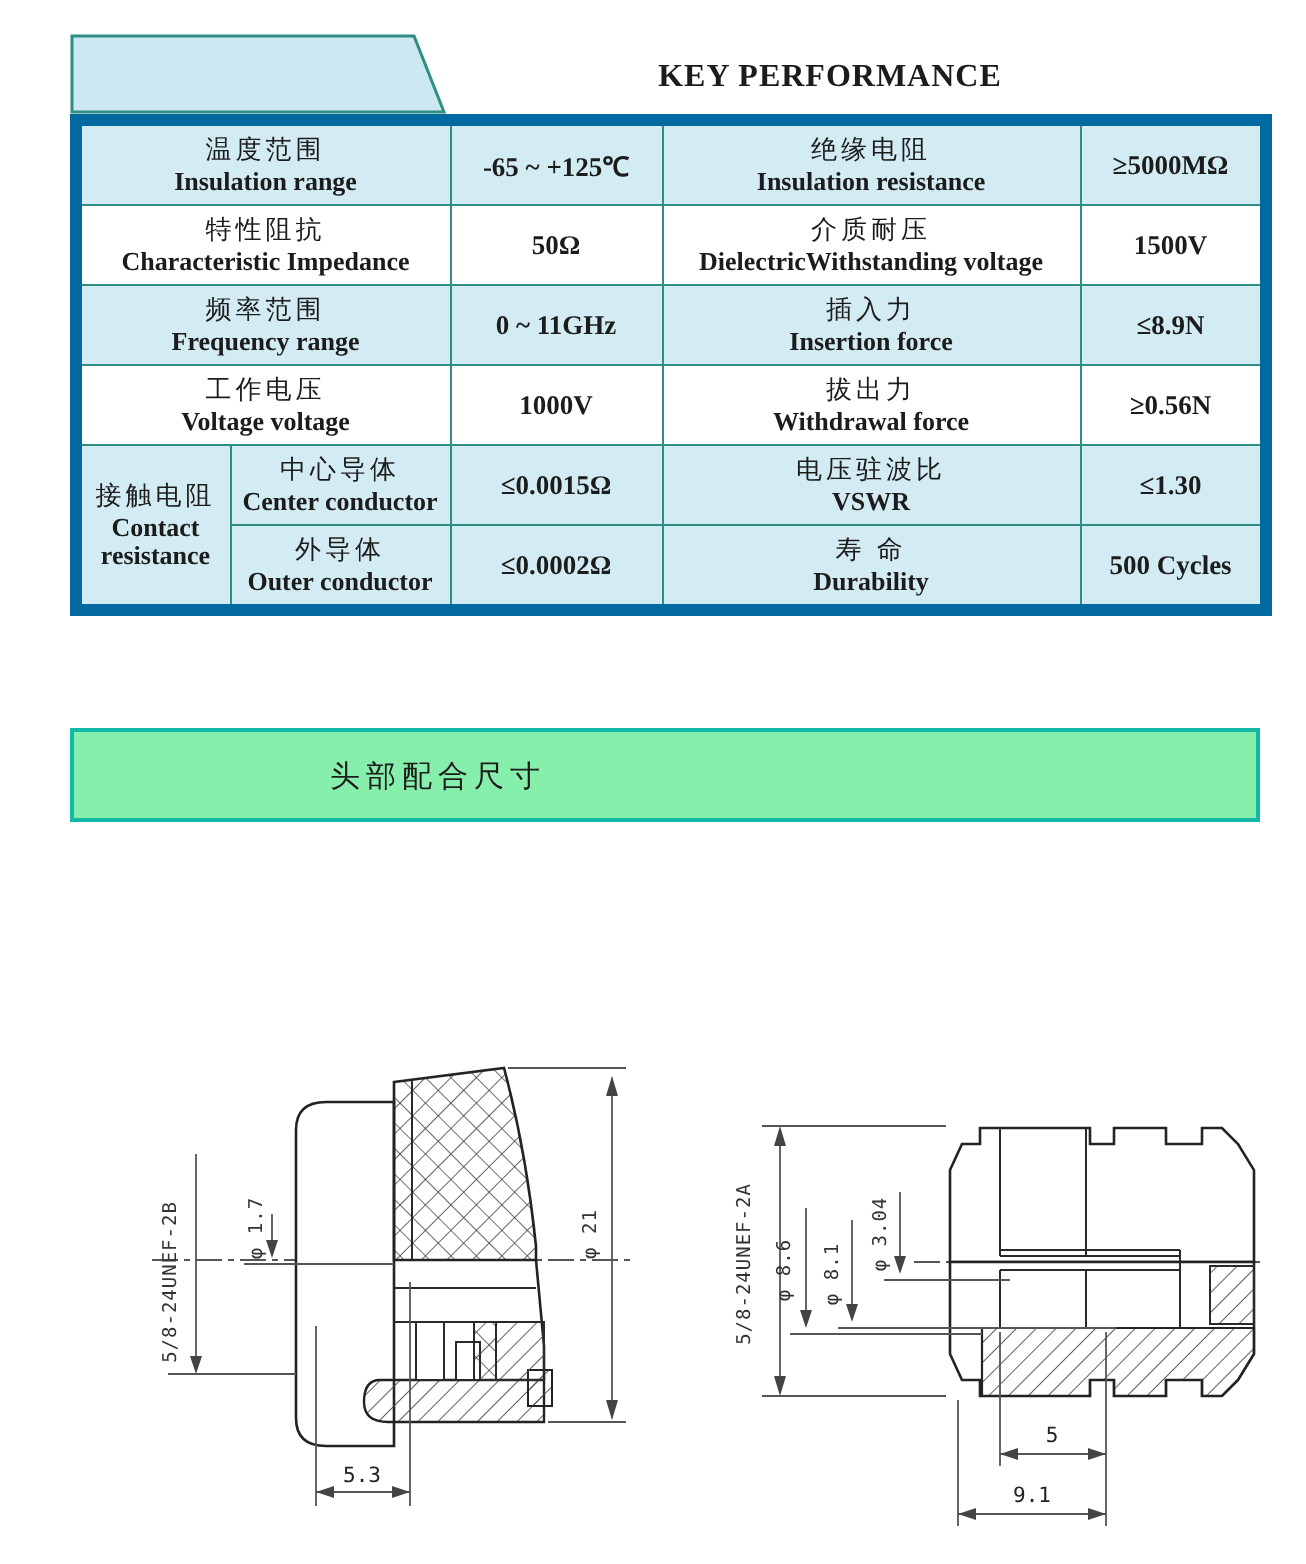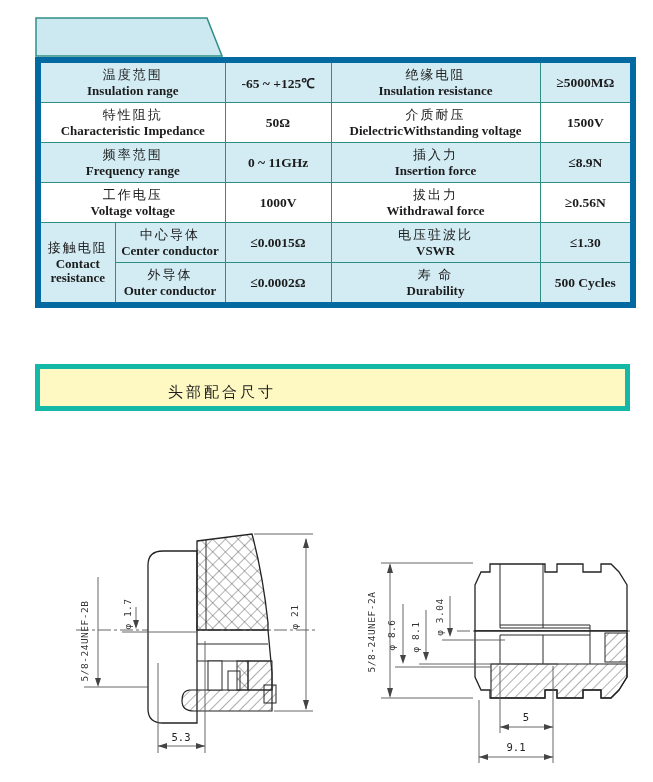--- a/index.html
+++ b/index.html
@@ -21,22 +21,22 @@
   table.spec td{border:1px solid #2f8e84;height:39px;text-align:center;vertical-align:middle;
                 padding:0;background:#ffffff;}
   tr.shade td{background:#d3ecf4;}
   td.grp{background:#d3ecf4 !important;}
   .cn{font-size:13px;letter-spacing:2px;line-height:1.3;font-family:"Liberation Sans",sans-serif;}
   .en{font-size:13px;font-weight:bold;line-height:1.1;}
   .val{font-size:13.5px;font-weight:bold;}
   .grp .en{padding:0 4px;}
 
   
-  .band2{position:absolute;left:35px;top:364px;width:595px;height:47px;background:#fef9c3;
-         border:5px solid #14b8a6;box-sizing:border-box;}
+  .band2{position:absolute;left:35px;top:364px;width:595px;height:47px;background:#86efac;
+         border:2px solid #14b8a6;box-sizing:border-box;}
   .b2cn{position:absolute;left:128px;top:0;height:45px;line-height:45px;font-size:15px;
         letter-spacing:3px;white-space:nowrap;font-family:"Liberation Sans",sans-serif;}
   .b2en{position:absolute;left:258px;top:0;height:45px;line-height:46px;font-size:16px;
         font-weight:bold;letter-spacing:1px;white-space:nowrap;}
 
   
   .dwg{position:absolute;}
   #dwgL{left:60px;top:513px;}
   #dwgR{left:345px;top:540px;}
   .body-ln{fill:none;stroke:#232323;stroke-width:1.3;}
@@ -50,20 +50,21 @@
 </head>
 <body>
 
 <div class="page">
 
   <div class="hdr">
     <svg class="trap-svg" width="200" height="40">
       <polygon points="1,1 172,1 187,39 1,39" fill="#cce8f1" stroke="#2f8e84" stroke-width="1.5"></polygon>
     </svg>
     <div class="trap-text">主要技术特性</div>
+    <div class="hdr-en">KEY PERFORMANCE</div>
   </div>
 
   <table class="spec">
     <colgroup>
         <col style="width:77px">
         <col style="width:110px">
         <col style="width:106px">
         <col style="width:209px">
         <col style="width:93px">
       </colgroup>

